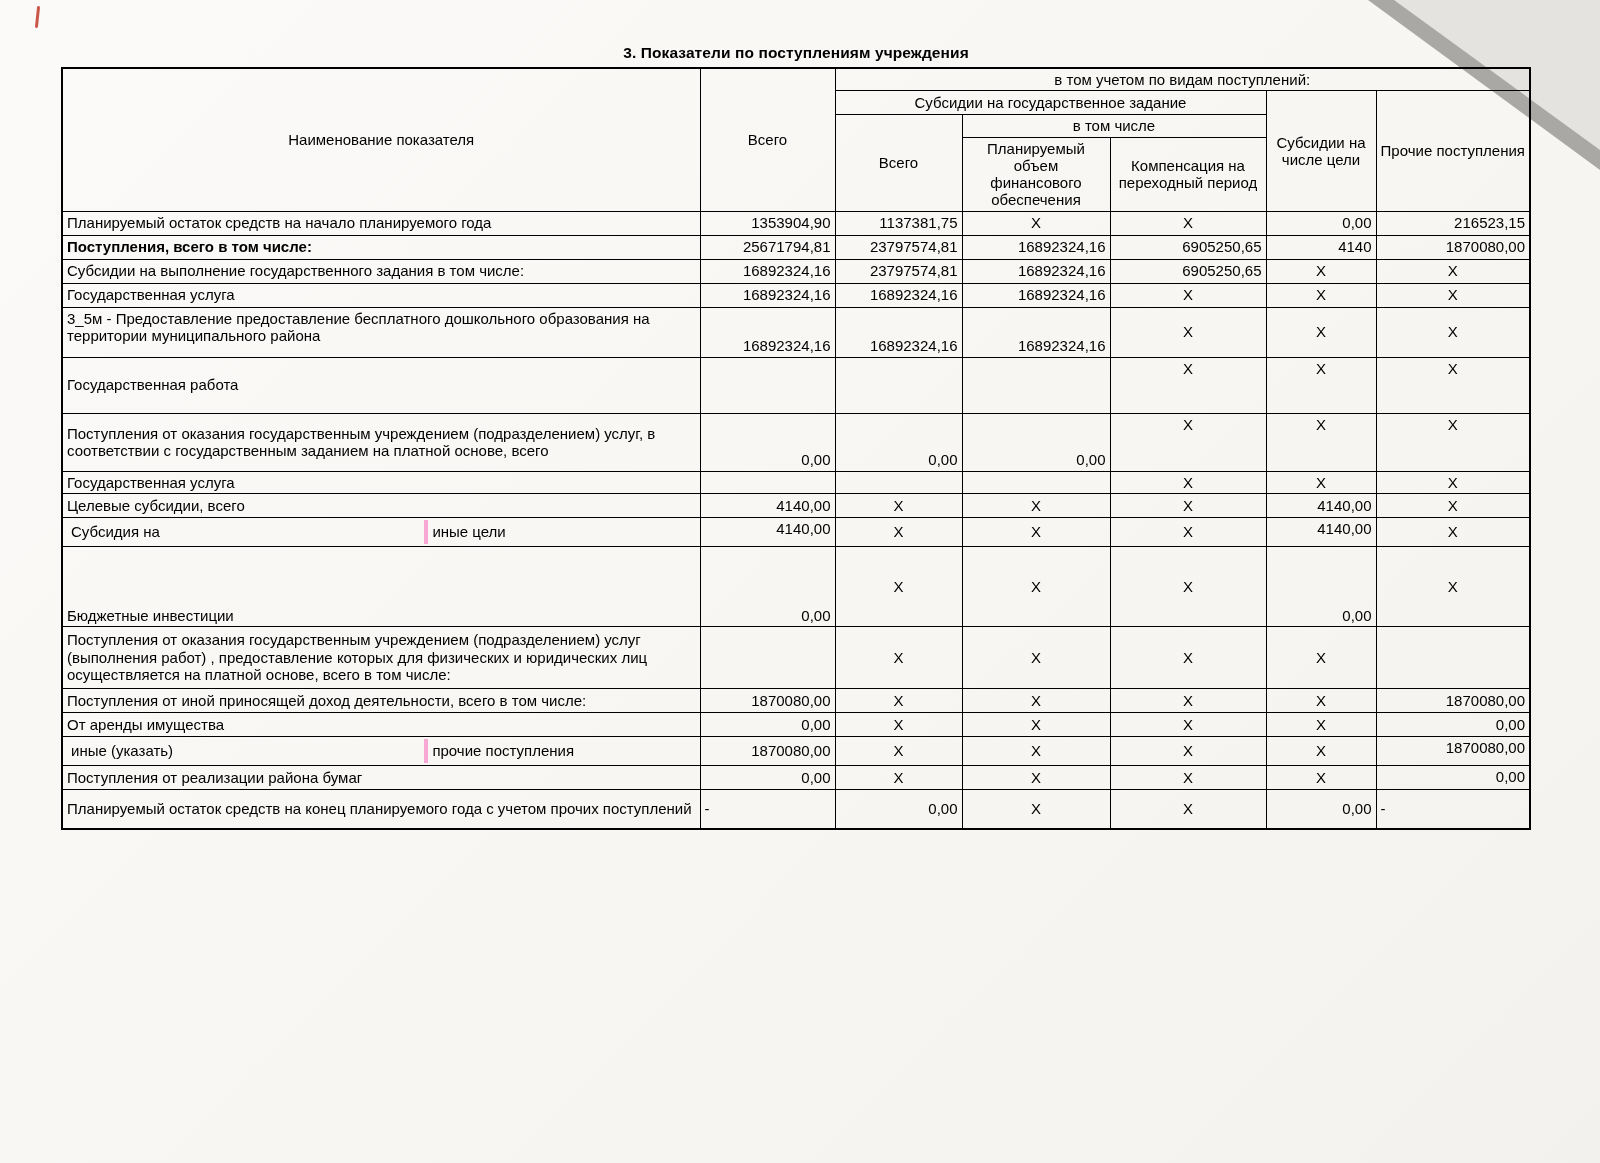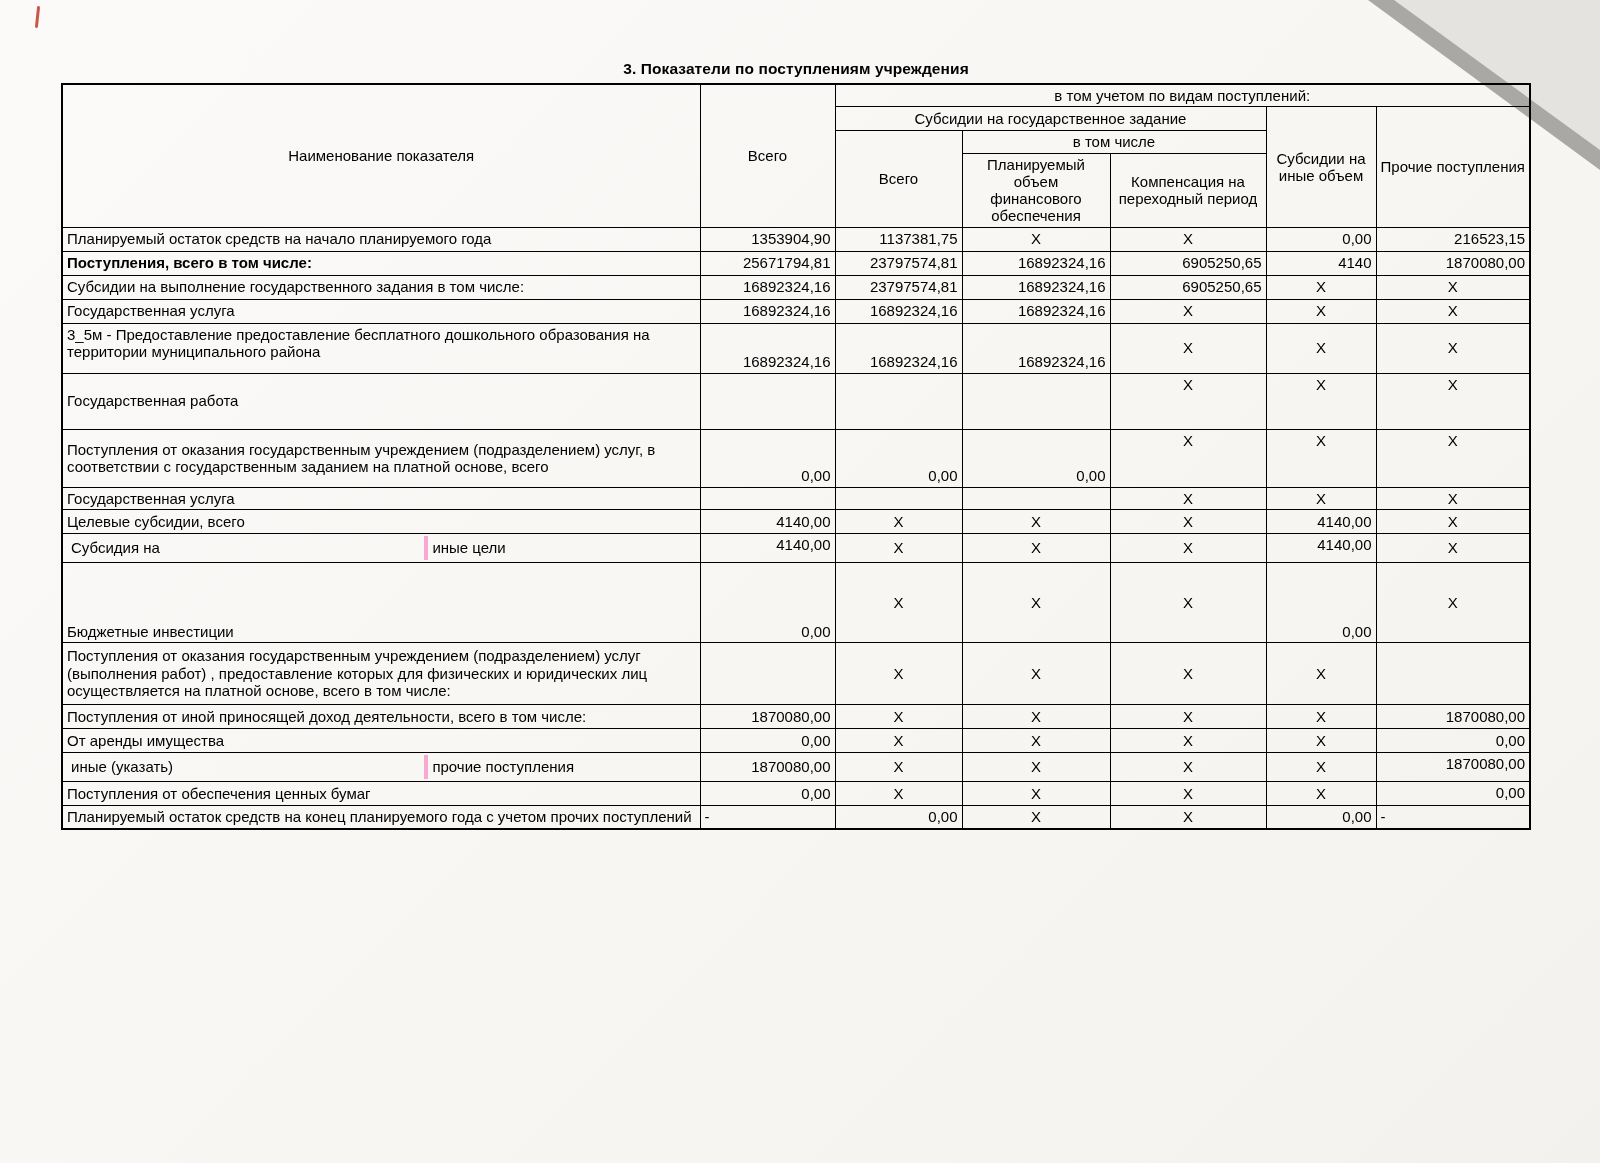--- a/index.html
+++ b/index.html
@@ -19,21 +19,21 @@
   }
   .fold {
     position: absolute; top: 0; right: 0; width: 0; height: 0;
     border-top: 150px solid #e4e3df;
     border-left: 206px solid transparent;
   }
   .red-mark {
     position: absolute; left: 36px; top: 6px; width: 3px; height: 22px;
     background: #c23a2b; transform: rotate(6deg); border-radius: 2px; opacity: .85;
   }
-  .doc { position: absolute; left: 61px; top: 60px; width: 1470px; }
+  .doc { position: absolute; left: 61px; top: 44px; width: 1470px; }
   .doc-title {
     text-align: center; font-weight: bold; font-size: 15.5px;
     margin-bottom: 5px; letter-spacing: .1px;
   }
   table.main {
     border-collapse: collapse; table-layout: fixed;
     width: 1468px; border: 2px solid #000;
     font-size: 15px; line-height: 1.15;
   }
   table.main th, table.main td {
@@ -78,21 +78,21 @@
       <col style="width:154px">
     </colgroup>
     <thead>
       <tr style="height:22px">
         <th rowspan="4">Наименование показателя</th>
         <th rowspan="4">Всего</th>
         <th colspan="5">в том учетом по видам поступлений:</th>
       </tr>
       <tr style="height:24px">
         <th colspan="3">Субсидии на государственное задание</th>
-        <th rowspan="3">Субсидии на иные объем</th>
+        <th rowspan="3">Субсидии на числе цели</th>
         <th rowspan="3">Прочие поступления</th>
       </tr>
       <tr style="height:20px">
         <th rowspan="2">Всего</th>
         <th colspan="2">в том числе</th>
       </tr>
       <tr style="height:60px">
         <th>Планируемый объем финансового обеспечения</th>
         <th>Компенсация на переходный период</th>
       </tr>
@@ -237,29 +237,29 @@
             </div>
           </td>
           <td class="num">1870080,00</td>
           <td class="x">X</td>
           <td class="x">X</td>
           <td class="x">X</td>
           <td class="x">X</td>
           <td class="num vt">1870080,00</td>
         </tr>
         <tr style="height: 24px;">
-          <td class="name">Поступления от обеспечения ценных бумаг</td>
+          <td class="name">Поступления от реализации района бумаг</td>
           <td class="num">0,00</td>
           <td class="x">X</td>
           <td class="x">X</td>
           <td class="x">X</td>
           <td class="x">X</td>
           <td class="num vt">0,00</td>
         </tr>
-        <tr style="height: 24px;">
+        <tr style="height: 40px;">
           <td class="name">Планируемый остаток средств на конец планируемого года с учетом прочих поступлений</td>
           <td class="dash">-</td>
           <td class="num">0,00</td>
           <td class="x">X</td>
           <td class="x">X</td>
           <td class="num">0,00</td>
           <td class="dash">-</td>
         </tr>
       </tbody>
   </table>

